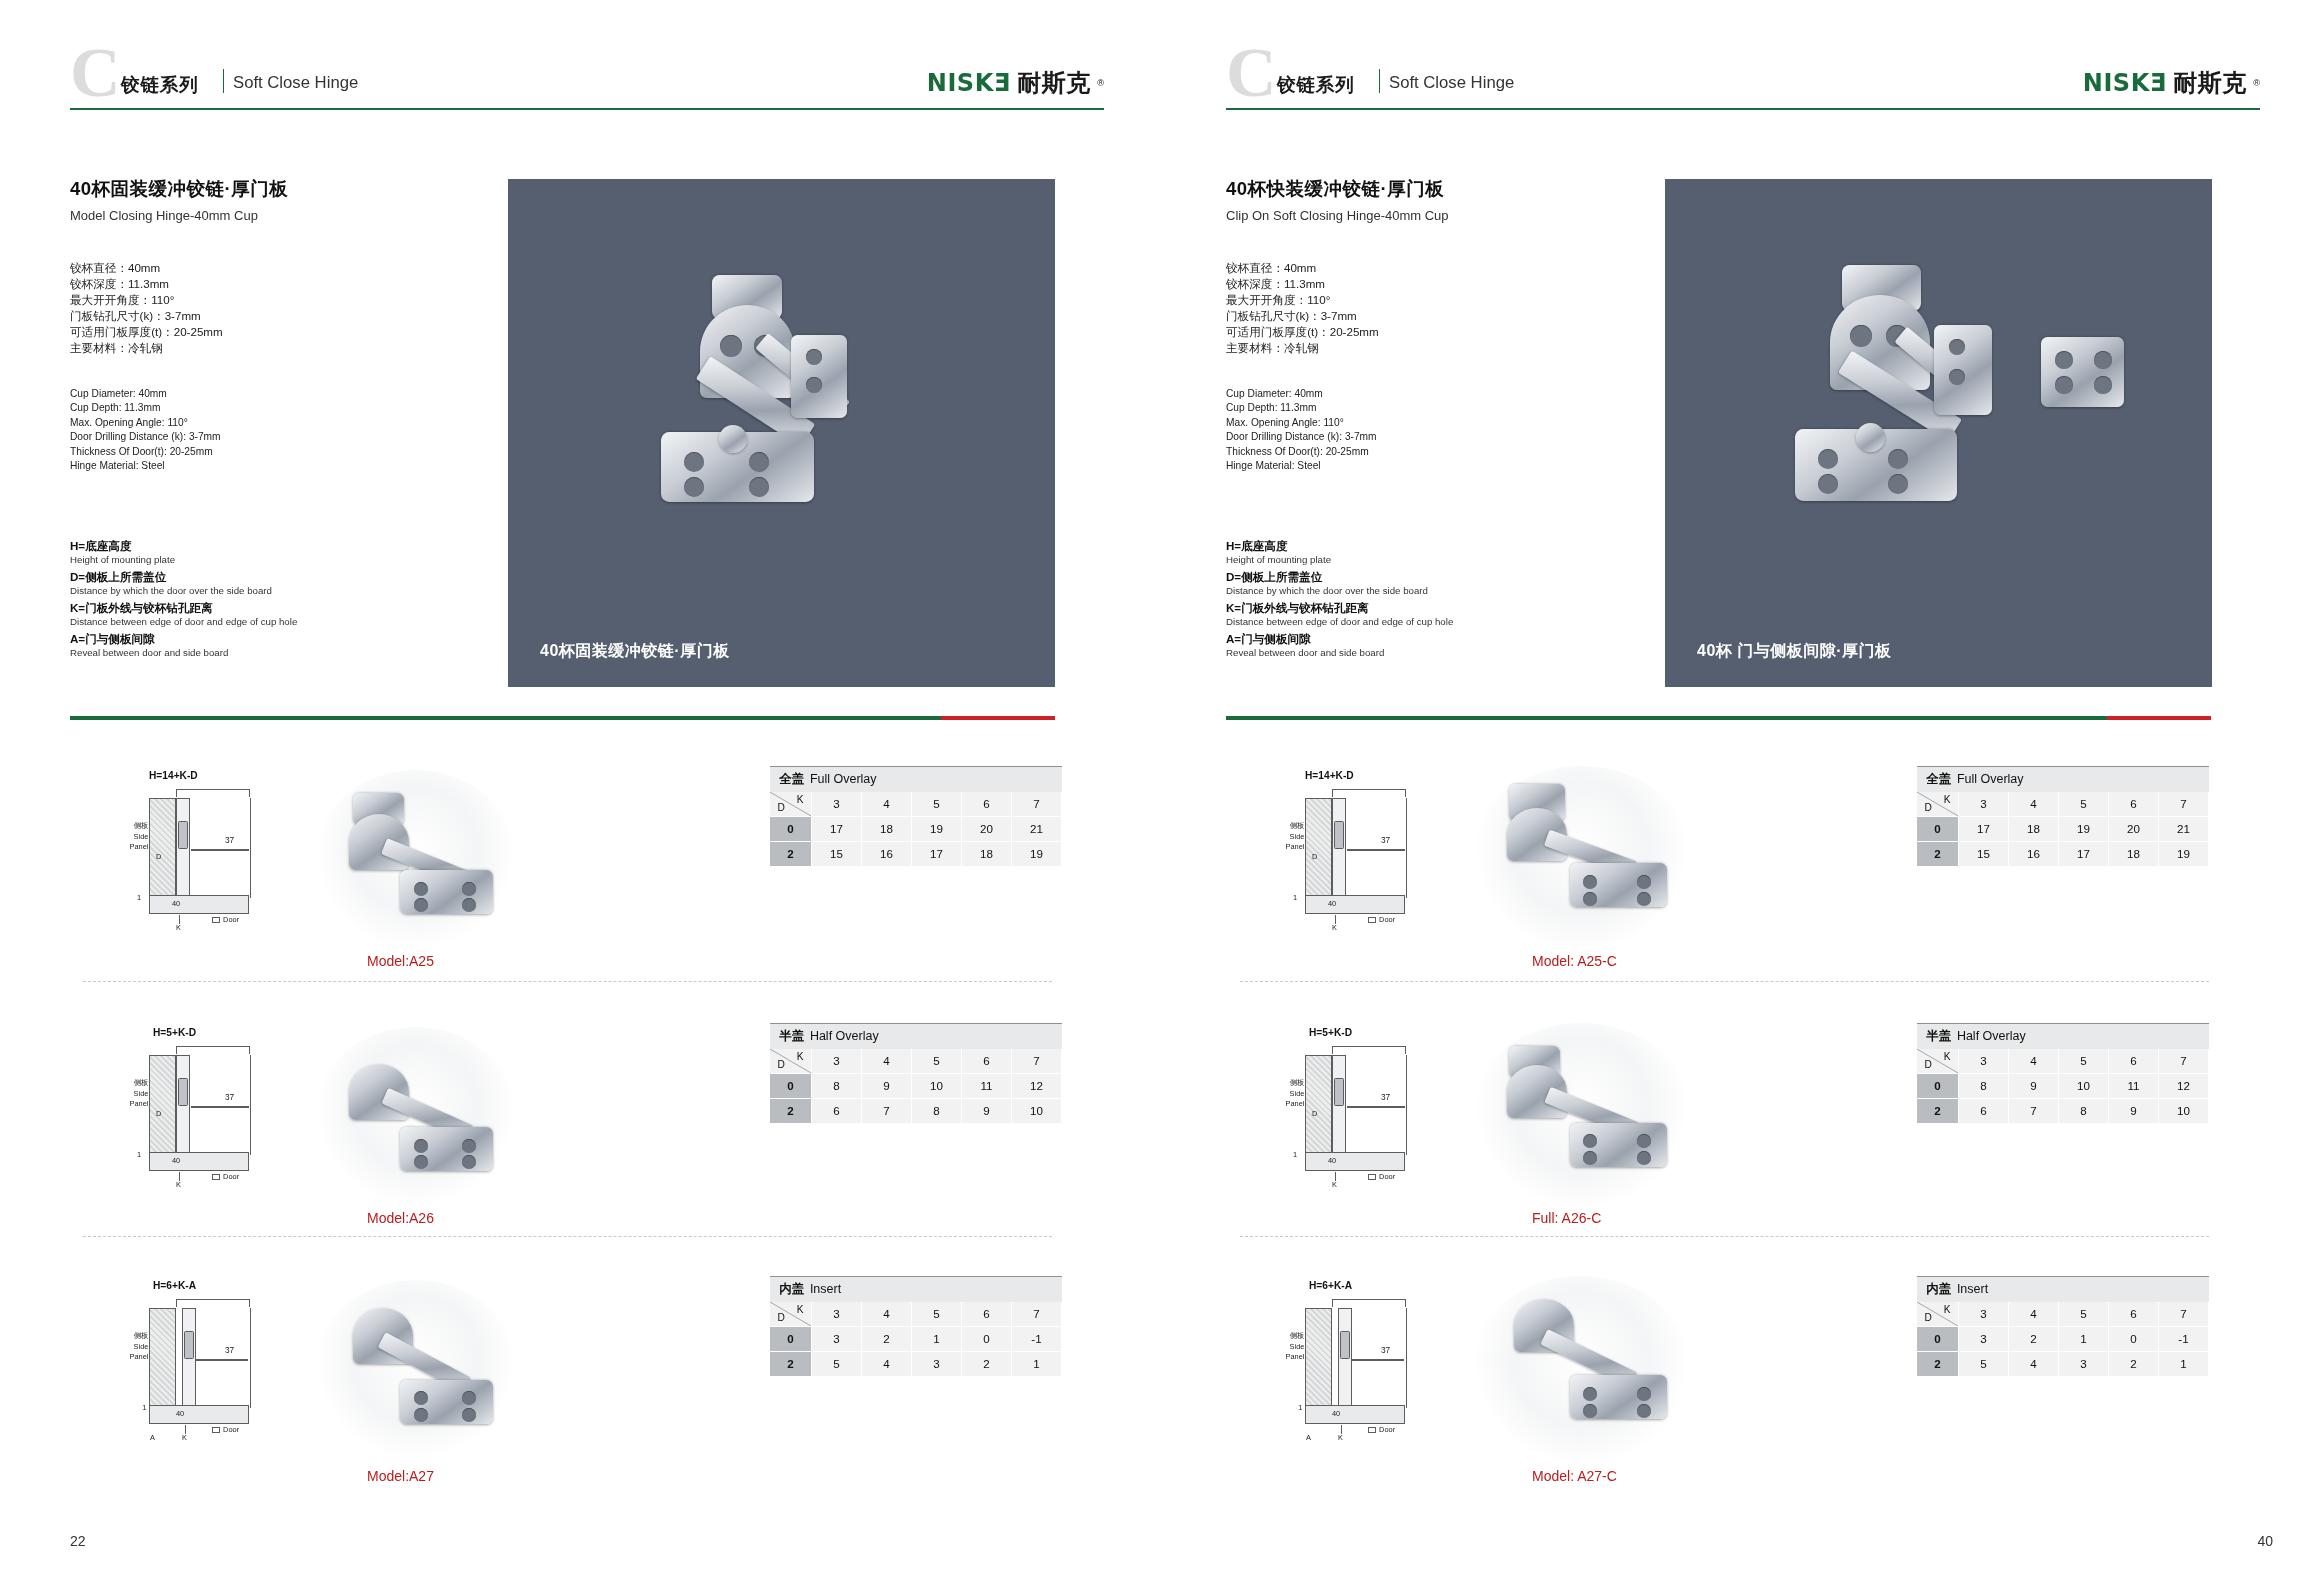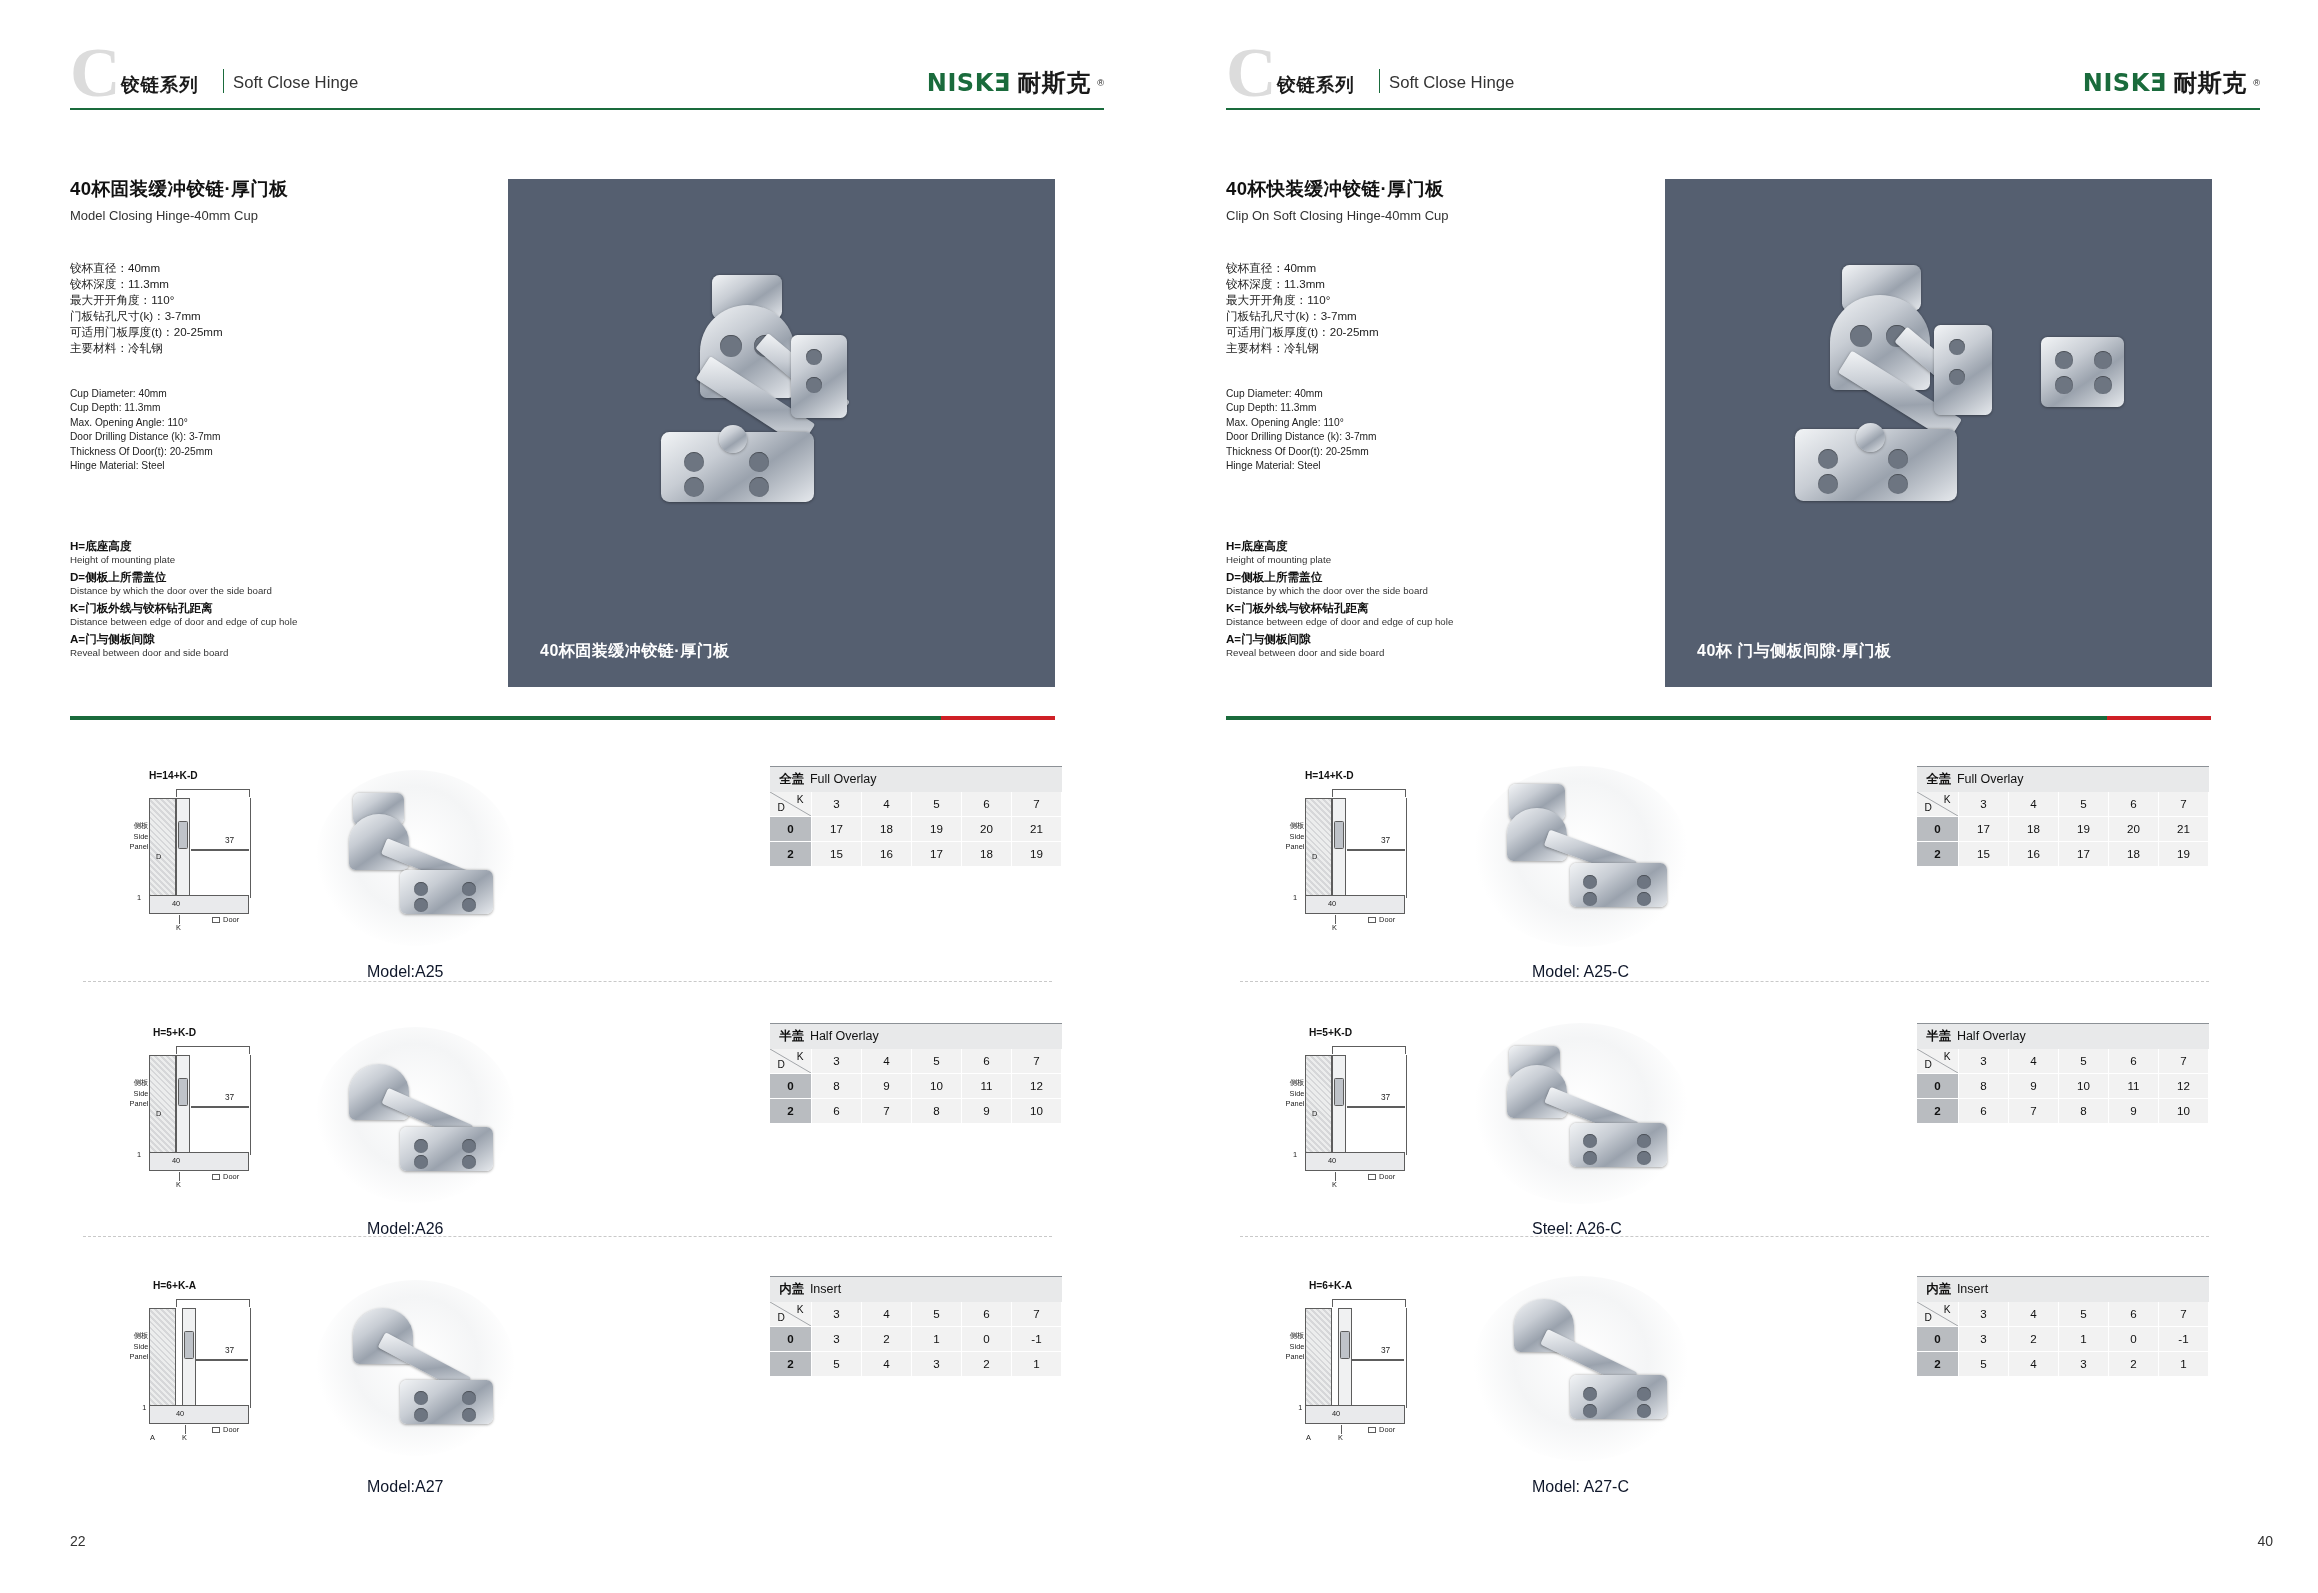--- a/index.html
+++ b/index.html
@@ -87,21 +87,21 @@
   
   .div-bar { position: absolute; height: 4.2px; }
   .div-green { background: #1a6b3c; }
   .div-red { background: #cf2026; }
 
   
   .row { position: absolute; }
   .row-sep { position: absolute; height: 0; border-top: 0.9px dashed #c9c9c9; }
 
   .model-label {
-    position: absolute; font-size: 16px; color: #0f172a; margin-top: 10px;
+    position: absolute; font-size: 14px; color: #b91c1c;
   }
 
   
   .diagram { position: absolute; }
   .dg-formula { position: absolute; font-size: 10.2px; font-weight: 700; color: #111; }
   .dg-sideboard {
     position: absolute; background: #e9eaec; border: 0.9px solid #5d5d5d;
   }
   .dg-sideboard-hatch {
     position: absolute; background: repeating-linear-gradient(45deg,#d6d7d9 0 1.9px,#eceded 1.9px 4.2px);
@@ -671,21 +671,21 @@
           <div class="cup" style="left:7px; top:28px; width:60px; height:53px;"></div>
           <div class="arm" style="left:44px; top:67px; width:95px; height:16.7px; transform:rotate(22deg);"></div>
           <div class="plate" style="left:70px; top:86px; width:97px; height:44px; border-radius:6.5px;"></div>
           <div class="dot" style="left:83px; top:97px; width:14px; height:14px;"></div>
           <div class="dot" style="left:83px; top:114px; width:14px; height:14px;"></div>
           <div class="dot" style="left:137px; top:97px; width:14px; height:14px;"></div>
           <div class="dot" style="left:137px; top:114px; width:14px; height:14px;"></div>
         </div>
       </div>
 
-      <div class="model-label" style="left:306px; top:192px;">Steel: A26-C</div>
+      <div class="model-label" style="left:306px; top:192px;">Full: A26-C</div>
 
       <div class="tbl" style="left:691px; top:4.6px;">
         <div class="tbl-head">
           <span>半盖</span>
           <span class="en">Half Overlay</span>
         </div>
         <div class="tbl-grid">
           <div class="c corner">
             <div class="corner-dk">
               <svg class="sl" viewBox="0 0 90 54" preserveAspectRatio="none">

